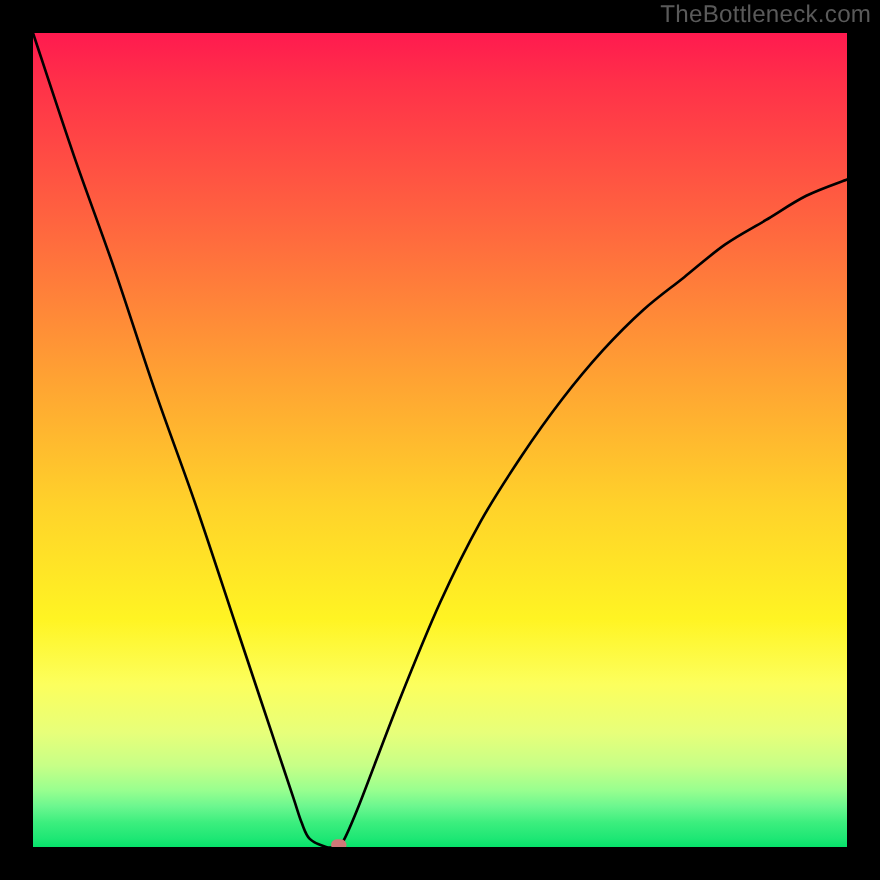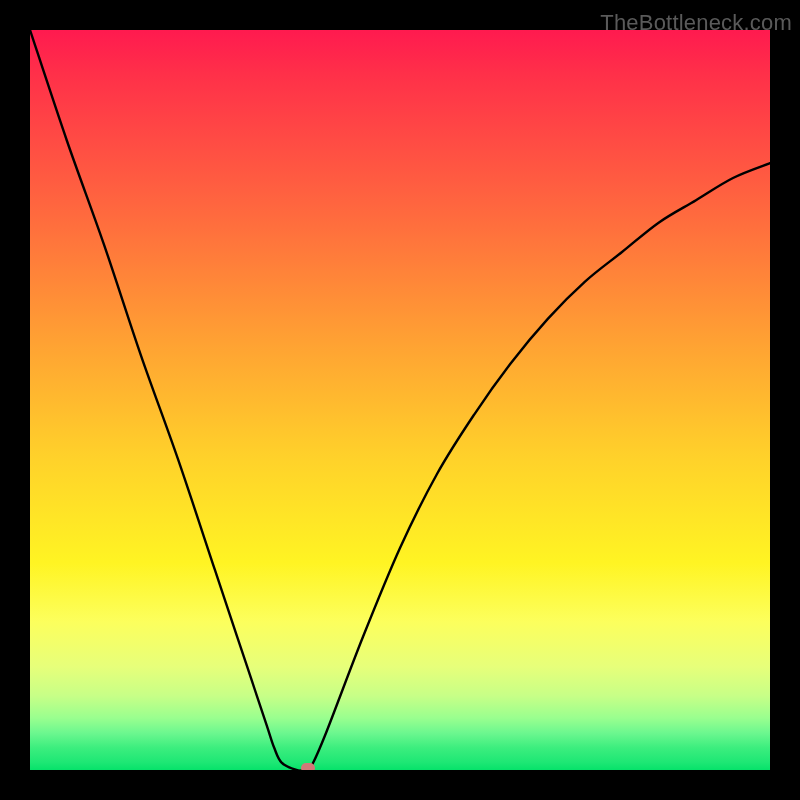--- a/index.html
+++ b/index.html
@@ -12,21 +12,21 @@
     font-family: Arial, Helvetica, sans-serif;
   }
   .frame {
     position: relative;
     width: 800px;
     height: 800px;
     background: #000;
   }
   .watermark {
     position: absolute;
-    top: 10px;
+    top: 0;
     right: 8px;
     color: #5a5a5a;
     font-size: 22px;
     font-weight: 500;
     letter-spacing: 0.2px;
     z-index: 5;
     user-select: none;
   }
   .plot-area {
     position: absolute;

